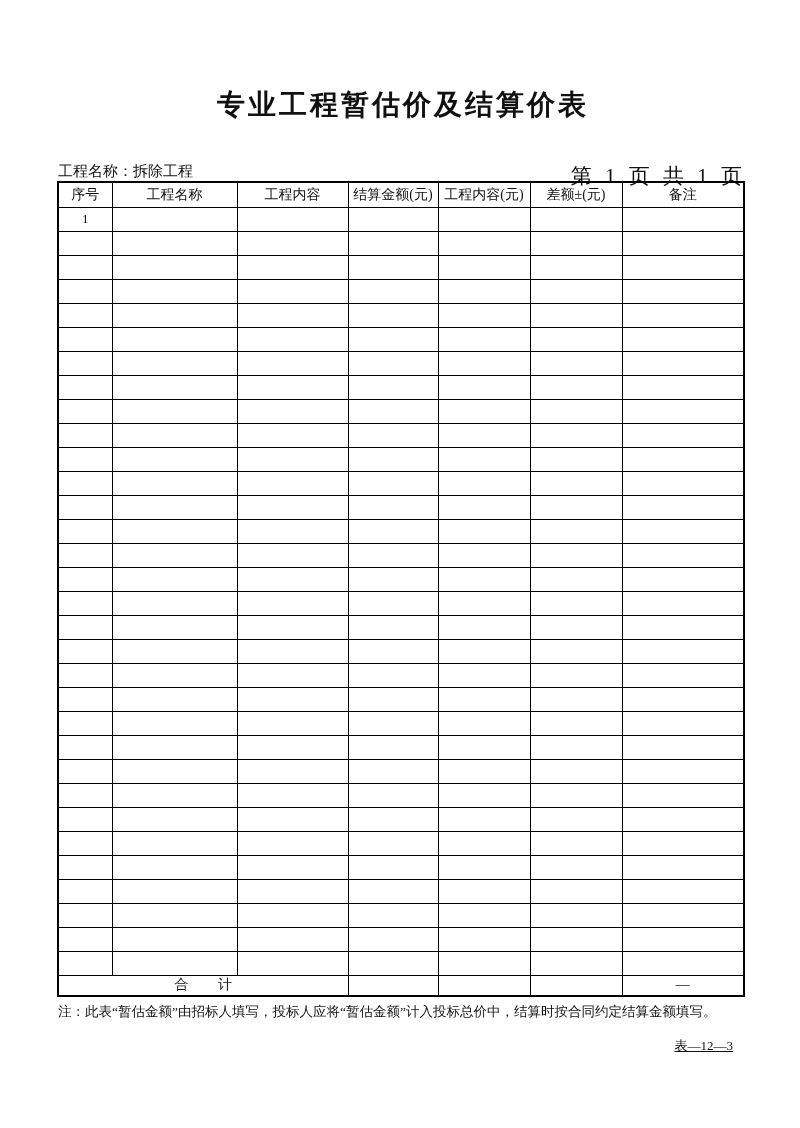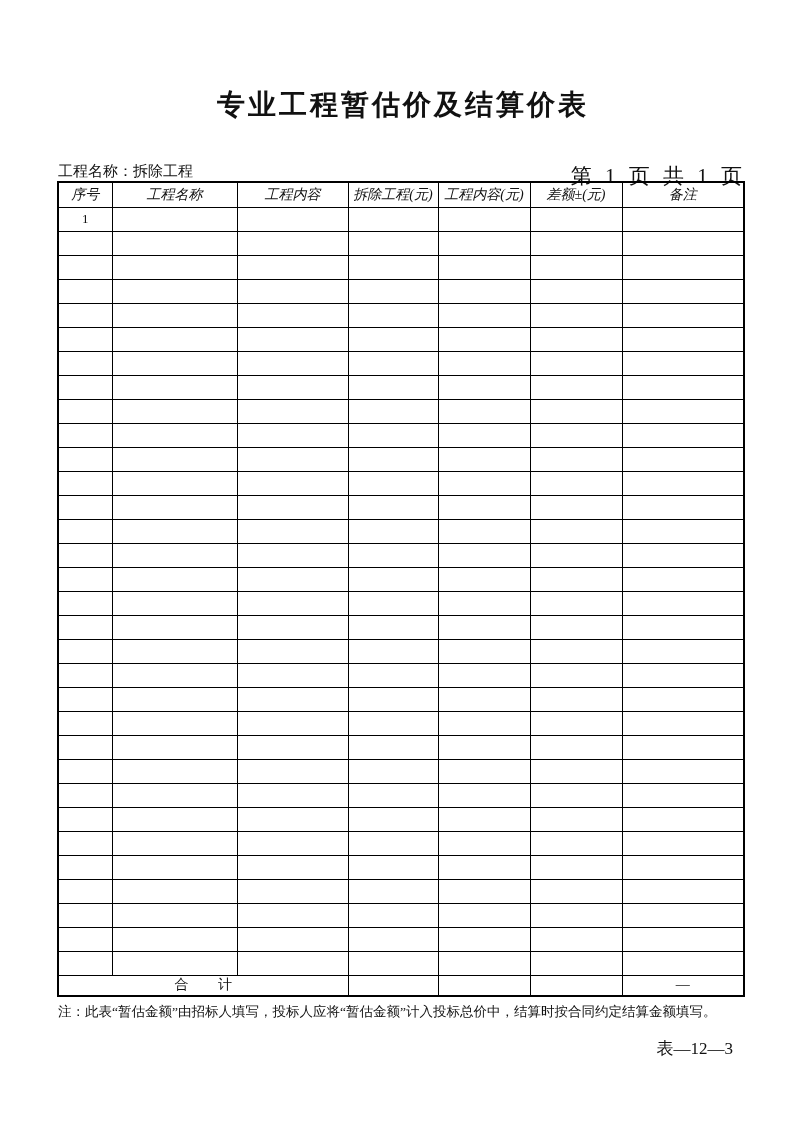--- a/index.html
+++ b/index.html
@@ -64,41 +64,41 @@
     border: 1px solid #000;
     padding: 0 2px;
     text-align: center;
     overflow: hidden;
     white-space: nowrap;
   }
   table.form-table thead tr { height: 25px; }
   table.form-table thead th {
     font-size: 14px;
     font-weight: normal;
-    font-style: italic;
   }
   table.form-table tbody tr { height: 24px; }
   table.form-table tbody td { font-size: 13px; }
   table.form-table tfoot tr { height: 21px; }
   table.form-table tfoot td { font-size: 14px; margin-left: 24px; }
   td.total-label { word-spacing: 26px; }
   .footnote {
     position: absolute;
     left: 58px;
     top: 1003px;
     width: 690px;
     font-size: 13.5px;
     line-height: 17px;
   }
   .form-code {
     position: absolute;
     right: 67px;
     top: 1037px;
-    font-size: 17px;
+    font-size: 13px;
     white-space: nowrap;
+    text-decoration: underline;
   }
 </style>
 </head>
 <body>
 
 <h1 class="page-title">专业工程暂估价及结算价表</h1>
 
 <div class="meta-left">工程名称：拆除工程</div>
 
 <div class="meta-center">
@@ -114,21 +114,21 @@
       <col style="width: 90px;">
       <col style="width: 92px;">
       <col style="width: 92px;">
       <col style="width: 122px;">
     </colgroup>
   <thead>
     <tr id="header-row">
         <th>序号</th>
         <th>工程名称</th>
         <th>工程内容</th>
-        <th>拆除工程(元)</th>
+        <th>结算金额(元)</th>
         <th>工程内容(元)</th>
         <th>差额±(元)</th>
         <th>备注</th>
       </tr>
   </thead>
   <tbody id="body-rows">
       <tr>
         <td>1</td>
         <td></td>
         <td></td>

